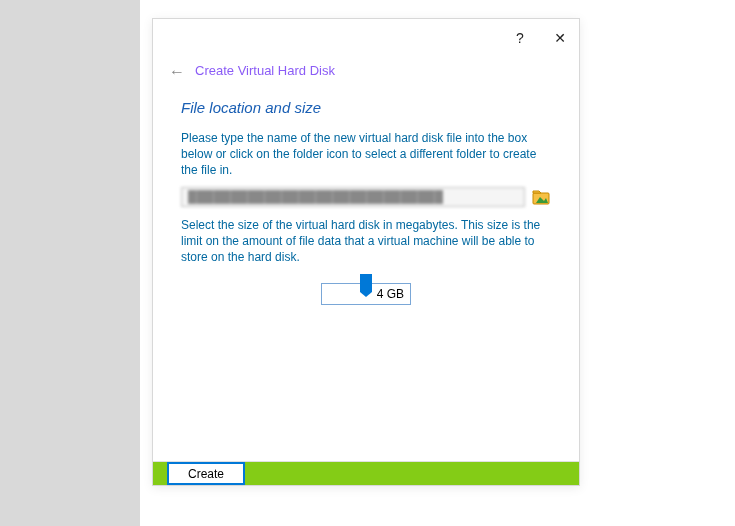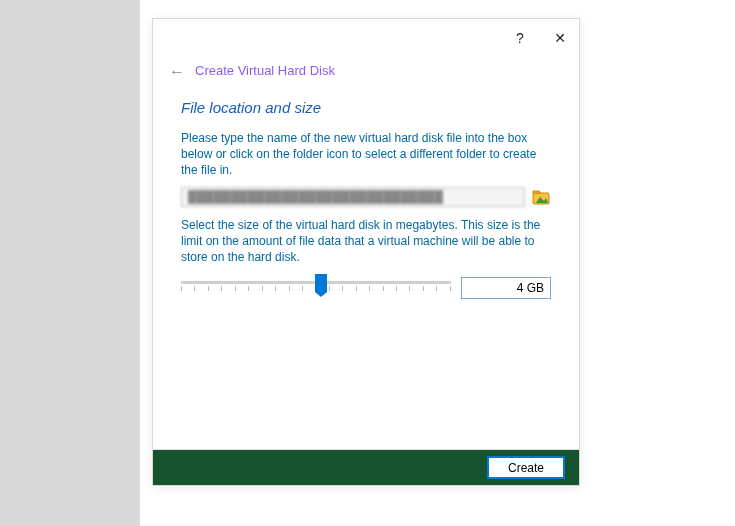--- a/index.html
+++ b/index.html
@@ -93,20 +93,21 @@
     }
     .folder-btn {
       width: 20px; height: 20px;
       cursor: pointer;
     }
     .size-row {
       display: flex;
       align-items: center;
       gap: 10px;
       margin-top: 6px;
+      flex-direction: column;
     }
     .slider-wrap {
       flex: 1;
       position: relative;
       height: 30px;
     }
     .slider-track {
       position: absolute;
       top: 8px; left: 0; right: 0;
       height: 3px;
@@ -151,25 +152,25 @@
     .range-labels {
       display: flex;
       justify-content: space-between;
       font-size: 11px;
       color: #333;
       width: calc(100% - 100px);
       margin-top: -2px;
     }
     .footer {
       border-top: 1px solid #e0e0e0;
-      padding: 6px 14px;
-      display: flex;
-      justify-content: flex-end;
+      padding: 0 14px;
+      display: flex;
+      justify-content: space-between;
       gap: 6px;
-      background: #14532d;
+      background: #84cc16;
     }
     .btn {
       min-width: 78px;
       height: 23px;
       font-size: 12px;
       border: 1px solid #adadad;
       background: #e9e9e9;
       cursor: pointer;
     }
     .btn.primary {

